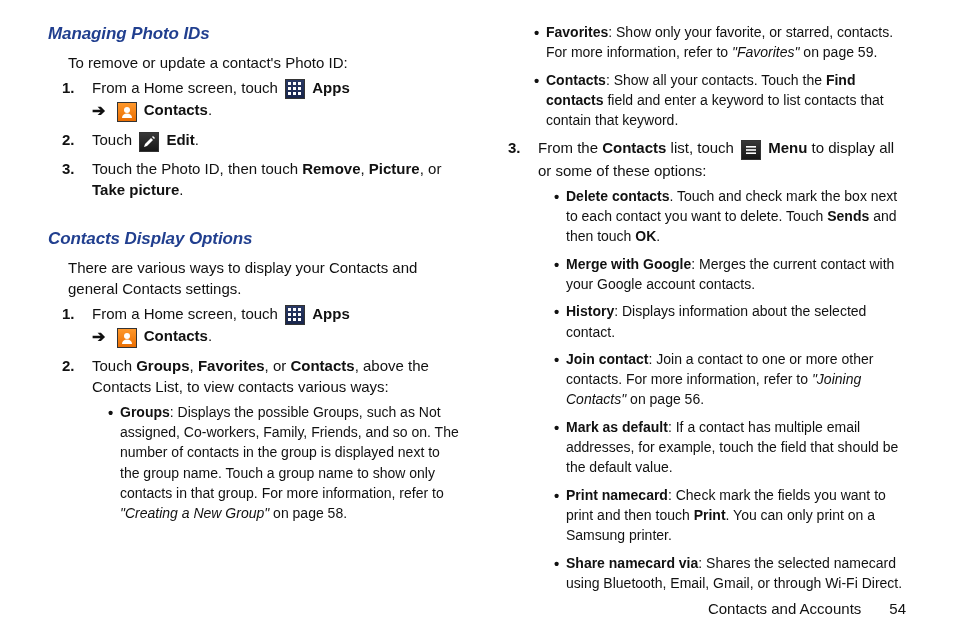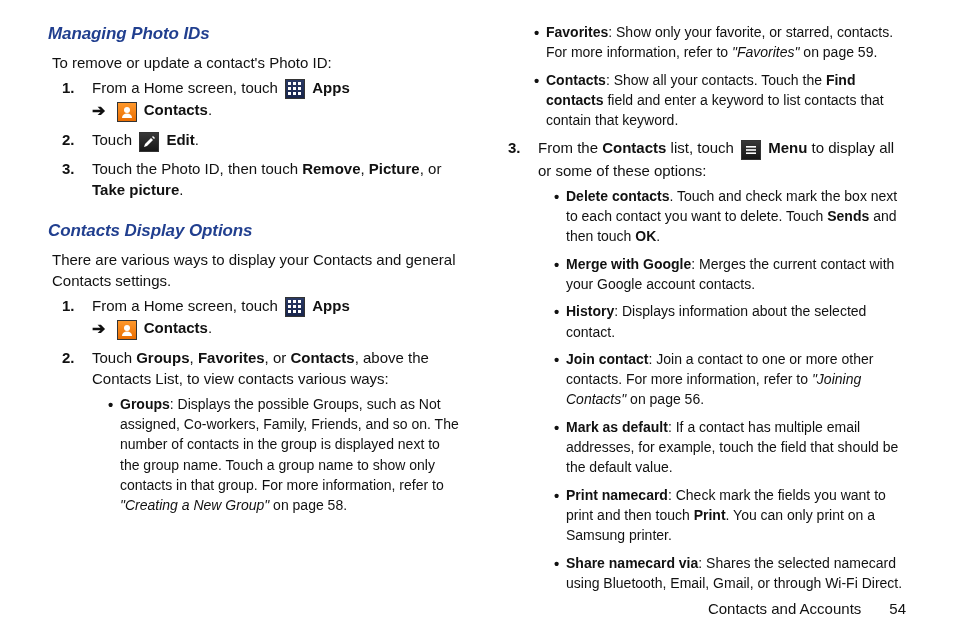--- a/index.html
+++ b/index.html
@@ -29,21 +29,21 @@
   }
   .h3 {
     font-weight: 700;
     font-style: italic;
     color: #213f8f;
     font-size: 17px;
     margin: 0 0 6px 0;
     letter-spacing: -0.1px;
   }
   .sub {
-    margin: 0 0 4px 4px;
+    margin: 0 0 4px 20px;
   }
   ol.steps {
     list-style: none;
     margin: 0;
     padding: 0 0 0 18px;
   }
   ol.steps > li {
     margin: 0 0 6px 20px;
     padding-left: 6px;
     position: relative;
@@ -173,21 +173,21 @@
               <path d="M10 2l2 2 1-1-2-2z" fill="#fff"></path>
             </svg>
         </span>
         <b>Edit</b>.
       </li>
       <li><span class="num">3.</span>
         <span>Touch the Photo ID, then touch </span><b>Remove</b>, <b>Picture</b>, or <b>Take picture</b>.
       </li>
     </ol>
 
-    <div class="h3" style="margin-top:18px">Contacts Display Options</div>
+    <div class="h3" style="margin-top:26px">Contacts Display Options</div>
     <p class="sub">There are various ways to display your Contacts and general Contacts settings.</p>
 
     <ol class="steps">
       <li><span class="num">1.</span>
         <span>From a Home screen, touch </span>
         <span class="icon apps">
           <svg viewBox="0 0 16 16">
               <g fill="#fff">
                 <rect x="1" y="1" width="3" height="3"></rect>
                 <rect x="6" y="1" width="3" height="3"></rect>

